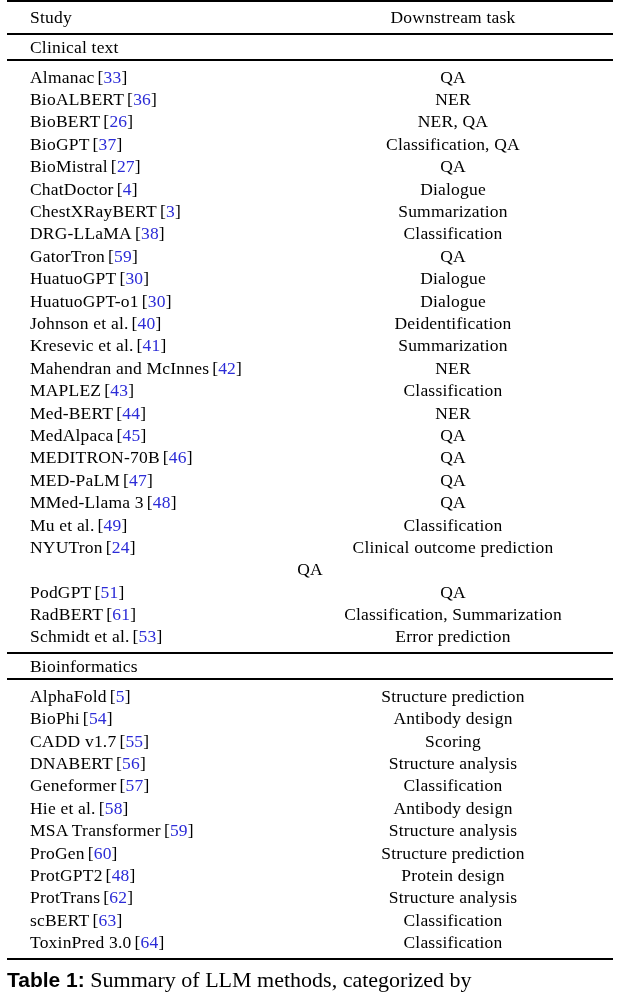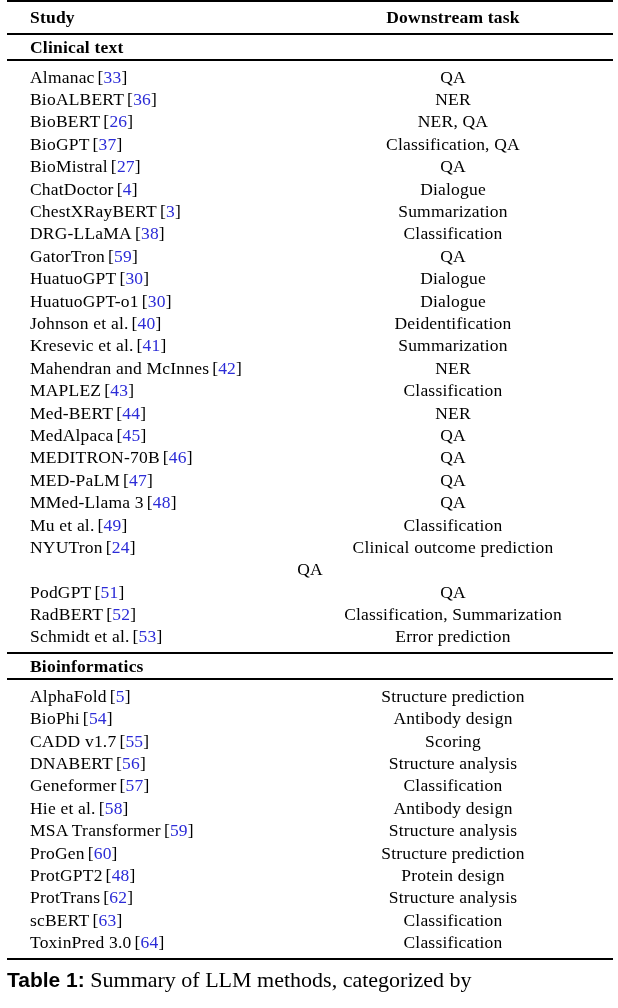--- a/index.html
+++ b/index.html
@@ -10,21 +10,21 @@
   }
   .tbl{margin-left:7px;width:606px;}
   .rule{height:0;border-top:2px solid #000;}
   .hdr-row{display:flex;align-items:center;height:31px;}
   .section-row{display:flex;align-items:center;height:24px;}
   .row{display:flex;align-items:center;height:22.4px;}
   .rows{padding:5px 0 4px 0;}
   .cell{white-space:nowrap;font-size:17.5px;letter-spacing:0.2px;}
   .study-col{width:263px;padding-left:23px;}
   .task-col{flex:1;text-align:center;}
-  .bold{font-weight:bold;}
+  .bold{font-weight:normal;}
   .citegrp{margin-left:3px;}
   .cite{color:var(--cite,#2b2bd7);}
   .bracket{color:#000;}
   .caption{margin:7px 0 0 7px;font-size:22px;line-height:26px;white-space:nowrap;}
   .cap-label{font-family:"Liberation Sans", sans-serif;font-weight:bold;font-size:21px;}
 </style>
 </head>
 <body>
 
 <div class="page">
@@ -130,21 +130,21 @@
             <div class="cell task-col">Clinical outcome prediction</div>
           </div>
           <div class="row">
             <div class="cell task-col">QA</div>
           </div>
           <div class="row">
             <div class="cell study-col"><span>PodGPT</span><span class="citegrp"><span class="bracket">[</span><span class="cite">51</span><span class="bracket">]</span></span></div>
             <div class="cell task-col">QA</div>
           </div>
           <div class="row">
-            <div class="cell study-col"><span>RadBERT</span><span class="citegrp"><span class="bracket">[</span><span class="cite">52</span><span class="bracket">]</span></span></div>
+            <div class="cell study-col"><span>RadBERT</span><span class="citegrp"><span class="bracket">[</span><span class="cite">61</span><span class="bracket">]</span></span></div>
             <div class="cell task-col">Classification, Summarization</div>
           </div>
           <div class="row">
             <div class="cell study-col"><span>Schmidt et al.</span><span class="citegrp"><span class="bracket">[</span><span class="cite">53</span><span class="bracket">]</span></span></div>
             <div class="cell task-col">Error prediction</div>
           </div>
         </div>
         <div class="rule"></div>
         <div class="section-row">
           <div class="cell study-col bold">Bioinformatics</div>

